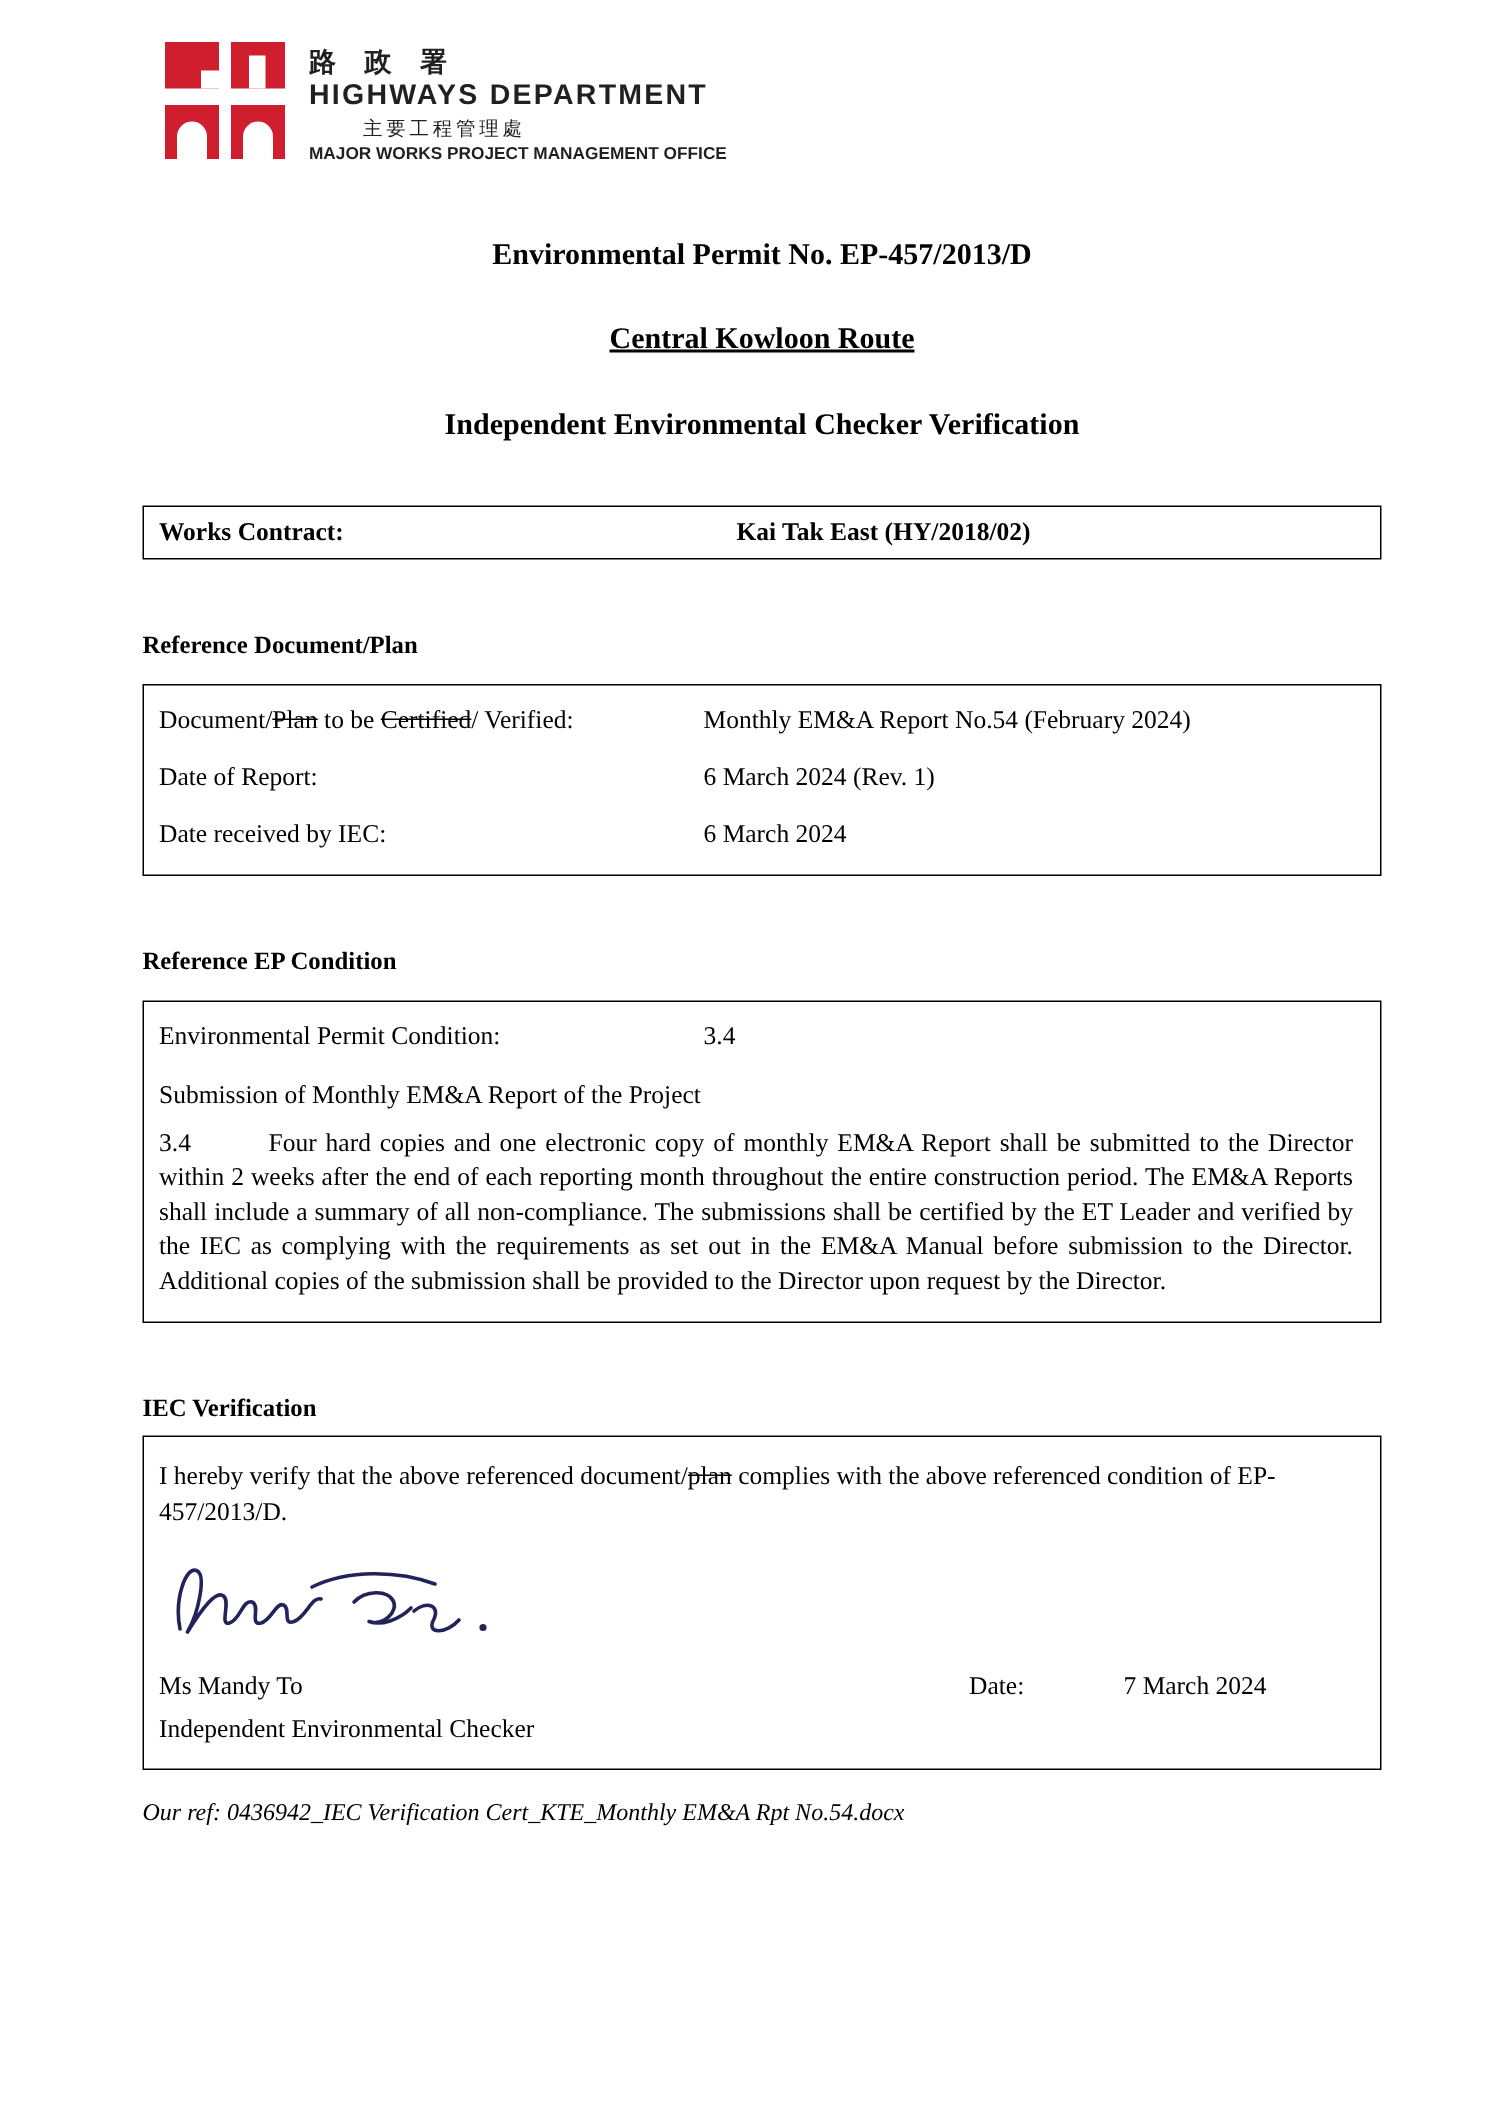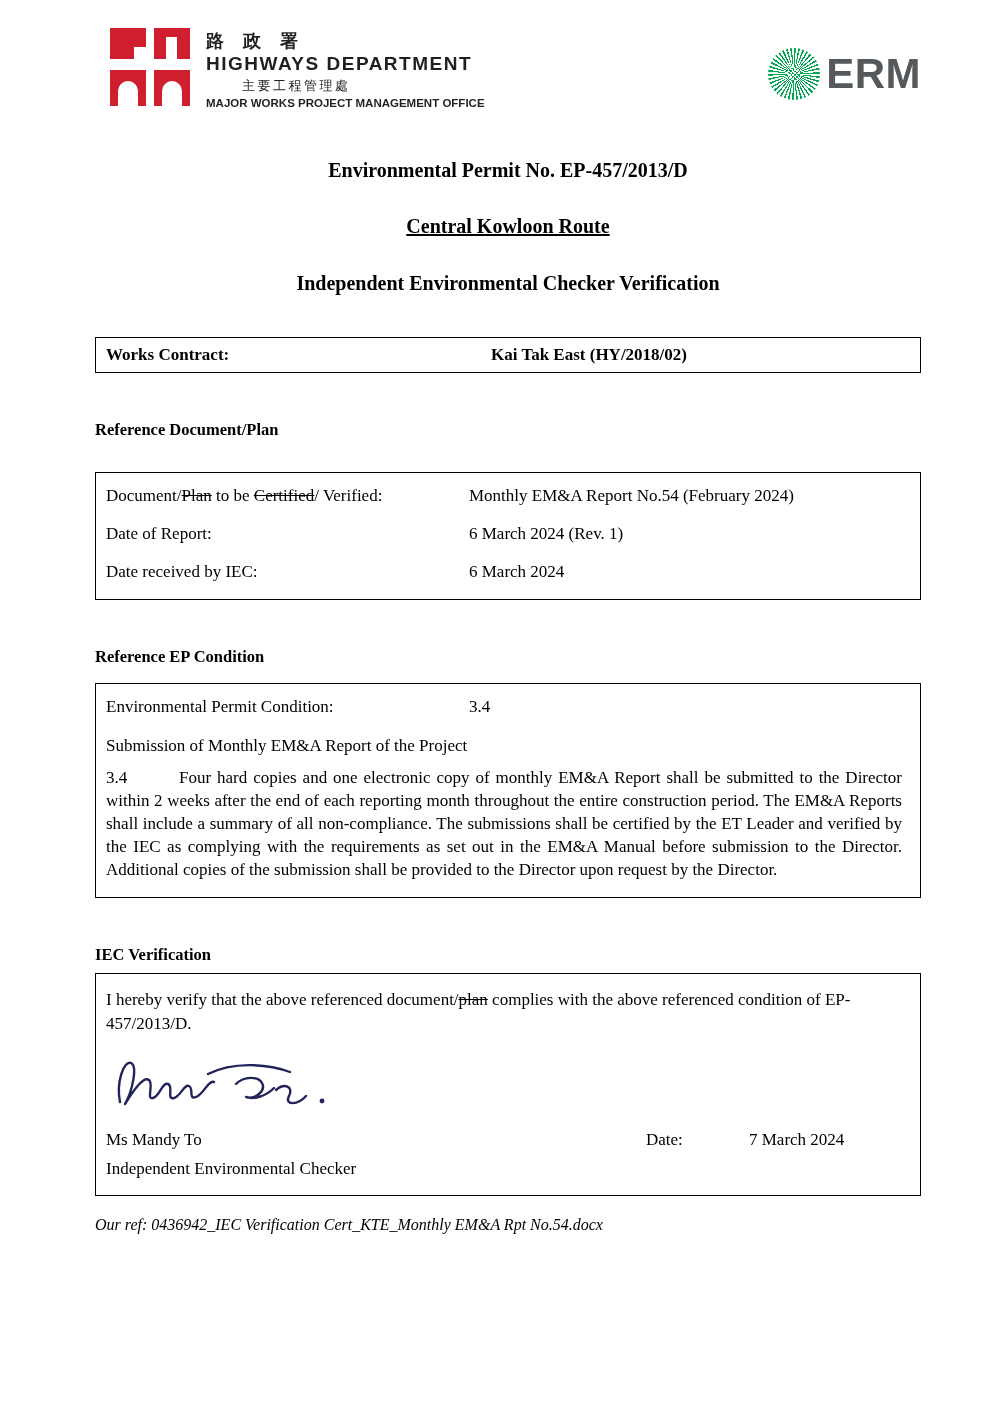--- a/index.html
+++ b/index.html
@@ -59,21 +59,21 @@
   .box { border: 1px solid #000; width: 826px; }
   .works-box {
     margin-top: 42px;
     height: 36px;
     display: flex;
     align-items: center;
   }
   .works-box .lbl { font-weight: bold; padding-left: 10px; width: 363px; flex: 0 0 auto; font-size: 17px; }
   .works-box .val { font-weight: bold; font-size: 17px; margin-left: 32px; }
   .section-heading { font-weight: bold; font-size: 16.5px; margin-top: 47px; }
-  .refdoc-box { margin-top: 32px; padding: 4px 10px 8px 0; font-size: 17px; }
+  .refdoc-box { margin-top: 16px; padding: 4px 10px 8px 0; font-size: 17px; }
   .kv-row { display: flex; padding: 9px 0 9px 10px; }
   .kv-row .lbl { width: 363px; flex: 0 0 auto; }
   .strike { text-decoration: line-through; }
   .ep-box { margin-top: 16px; padding: 4px 12px 16px 0; font-size: 17px; }
   .ep-sub { padding: 10px 0 0 10px; }
   .ep-clause { padding: 10px 6px 0 10px; line-height: 23px; text-align: justify; }
   .clause-num { display: inline-block; width: 73px; }
   .iec-box { margin-top: 8px; padding: 14px 12px 16px 10px; font-size: 17px; }
   .iec-statement { line-height: 24px; max-width: 800px; }
   .sig-wrap { margin: 14px 0 2px 2px; height: 66px; }
@@ -103,24 +103,20 @@
 
         <rect x="46" y="42" width="36" height="36" fill="#cf1f2f"></rect>
         <path d="M54 78 L54 63 A10 10 0 0 1 74 63 L74 78 Z" fill="#ffffff"></path>
       </svg>
       <div class="hd-text">
         <div class="hd-cn">路 政 署</div>
         <div class="hd-en">HIGHWAYS  DEPARTMENT</div>
         <div class="hd-cn2">主要工程管理處</div>
         <div class="hd-en2">MAJOR WORKS PROJECT MANAGEMENT OFFICE</div>
       </div>
-    </div>
-    <div class="erm">
-      <div class="erm-burst"></div>
-      <div class="erm-word">ERM</div>
     </div>
   </div>
 
   <div class="title title-1">Environmental Permit No. EP-457/2013/D</div>
   <div class="title title-2">Central Kowloon Route</div>
   <div class="title title-3">Independent Environmental Checker Verification</div>
 
   <div class="box works-box">
     <span class="lbl">Works Contract:</span>
     <span class="val">Kai Tak East (HY/2018/02)</span>

